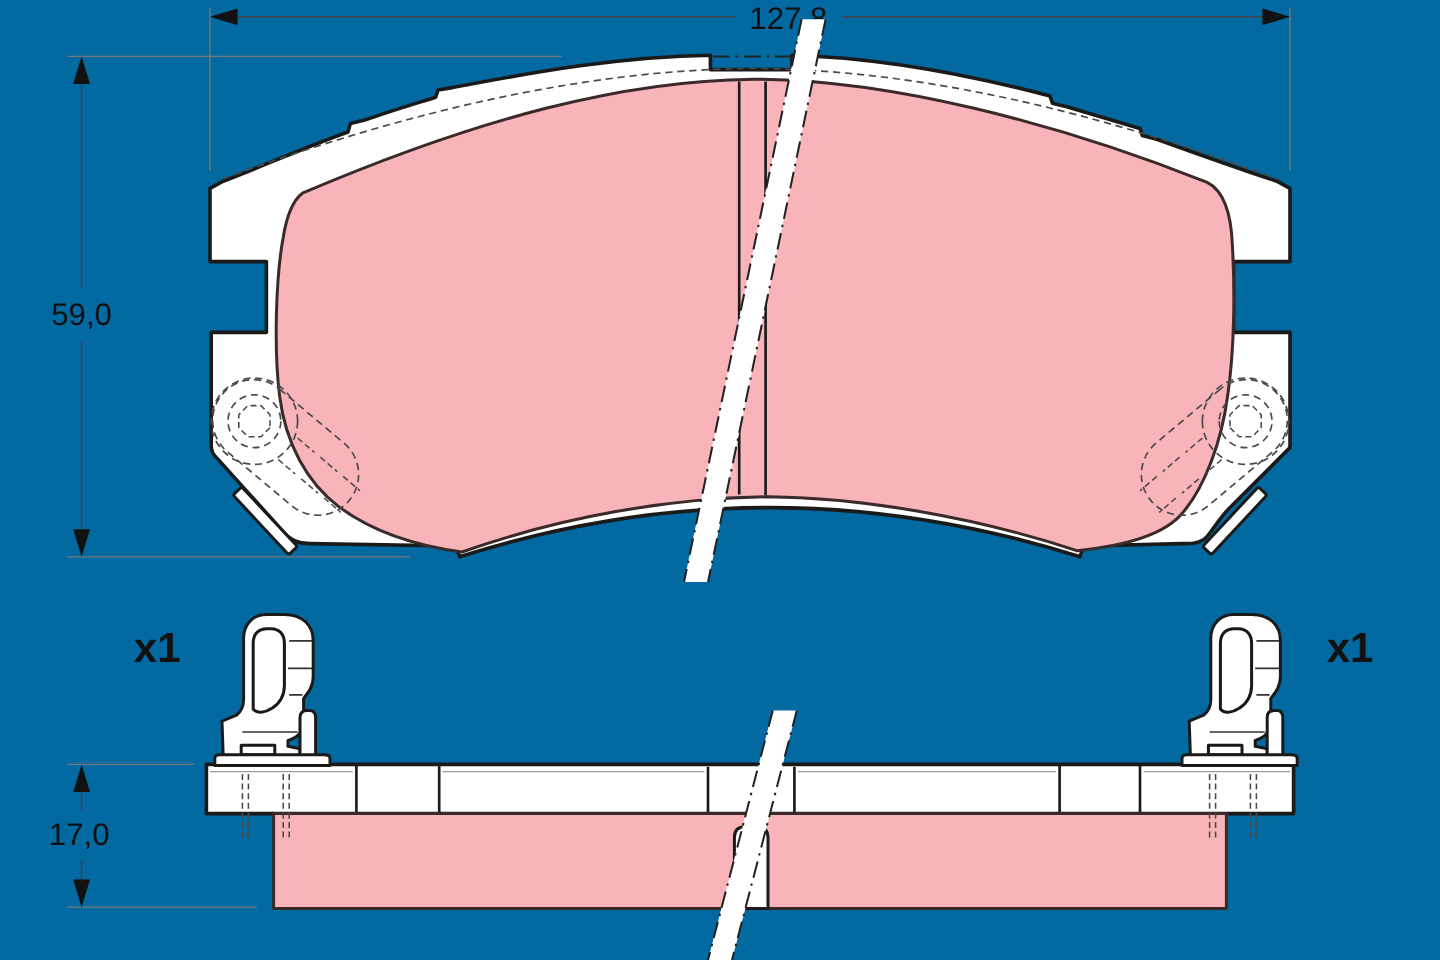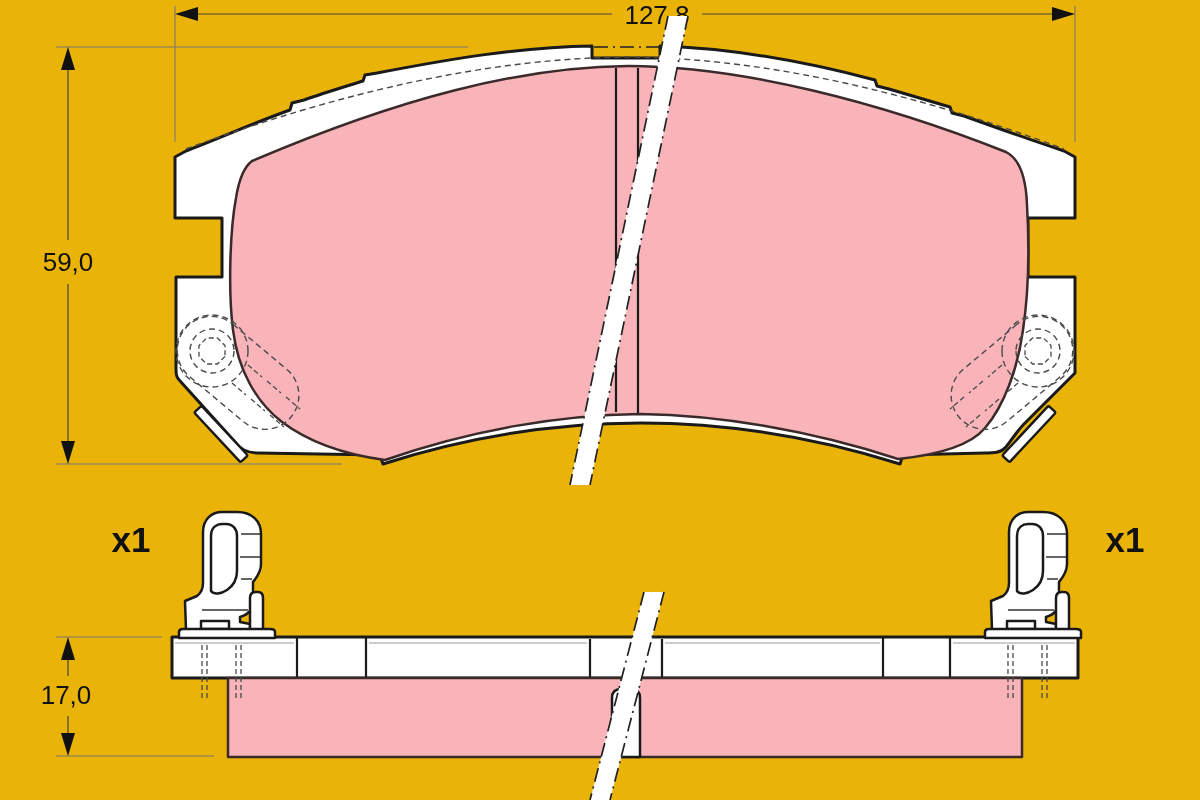--- a/index.html
+++ b/index.html
@@ -1,16 +1,16 @@
 <!DOCTYPE html>
 <html><head>
 <meta charset="utf-8">
 <style>
   html,body{margin:0;padding:0;background:#fff;}
-  #canvas{position:relative;width:1200px;height:800px;background:#eab308;overflow:hidden;}
+  #canvas{position:relative;width:1200px;height:800px;background:#0369a1;overflow:hidden;}
   svg{display:block;}
   
   .plate   {fill:#ffffff;stroke:#1a1a1a;stroke-width:3;stroke-linejoin:round;}
   .part    {fill:#ffffff;stroke:#1a1a1a;stroke-width:2.5;stroke-linejoin:round;}
   .fric    {stroke:#3a2a2a;stroke-width:2.5;stroke-linejoin:round;}
   .ol2     {fill:none;stroke:#1a1a1a;stroke-width:2.2;}
   .thinline{fill:none;stroke:#9a9a9a;stroke-width:1;}
   .dash    {fill:none;stroke:#4a4a4a;stroke-width:1.4;stroke-dasharray:6 4;}
   .dashsm  {fill:none;stroke:#4a4a4a;stroke-width:1.3;stroke-dasharray:5 3;}
   .dashdot {fill:none;stroke:#222222;stroke-width:1.7;stroke-dasharray:14 5 2 5;}

